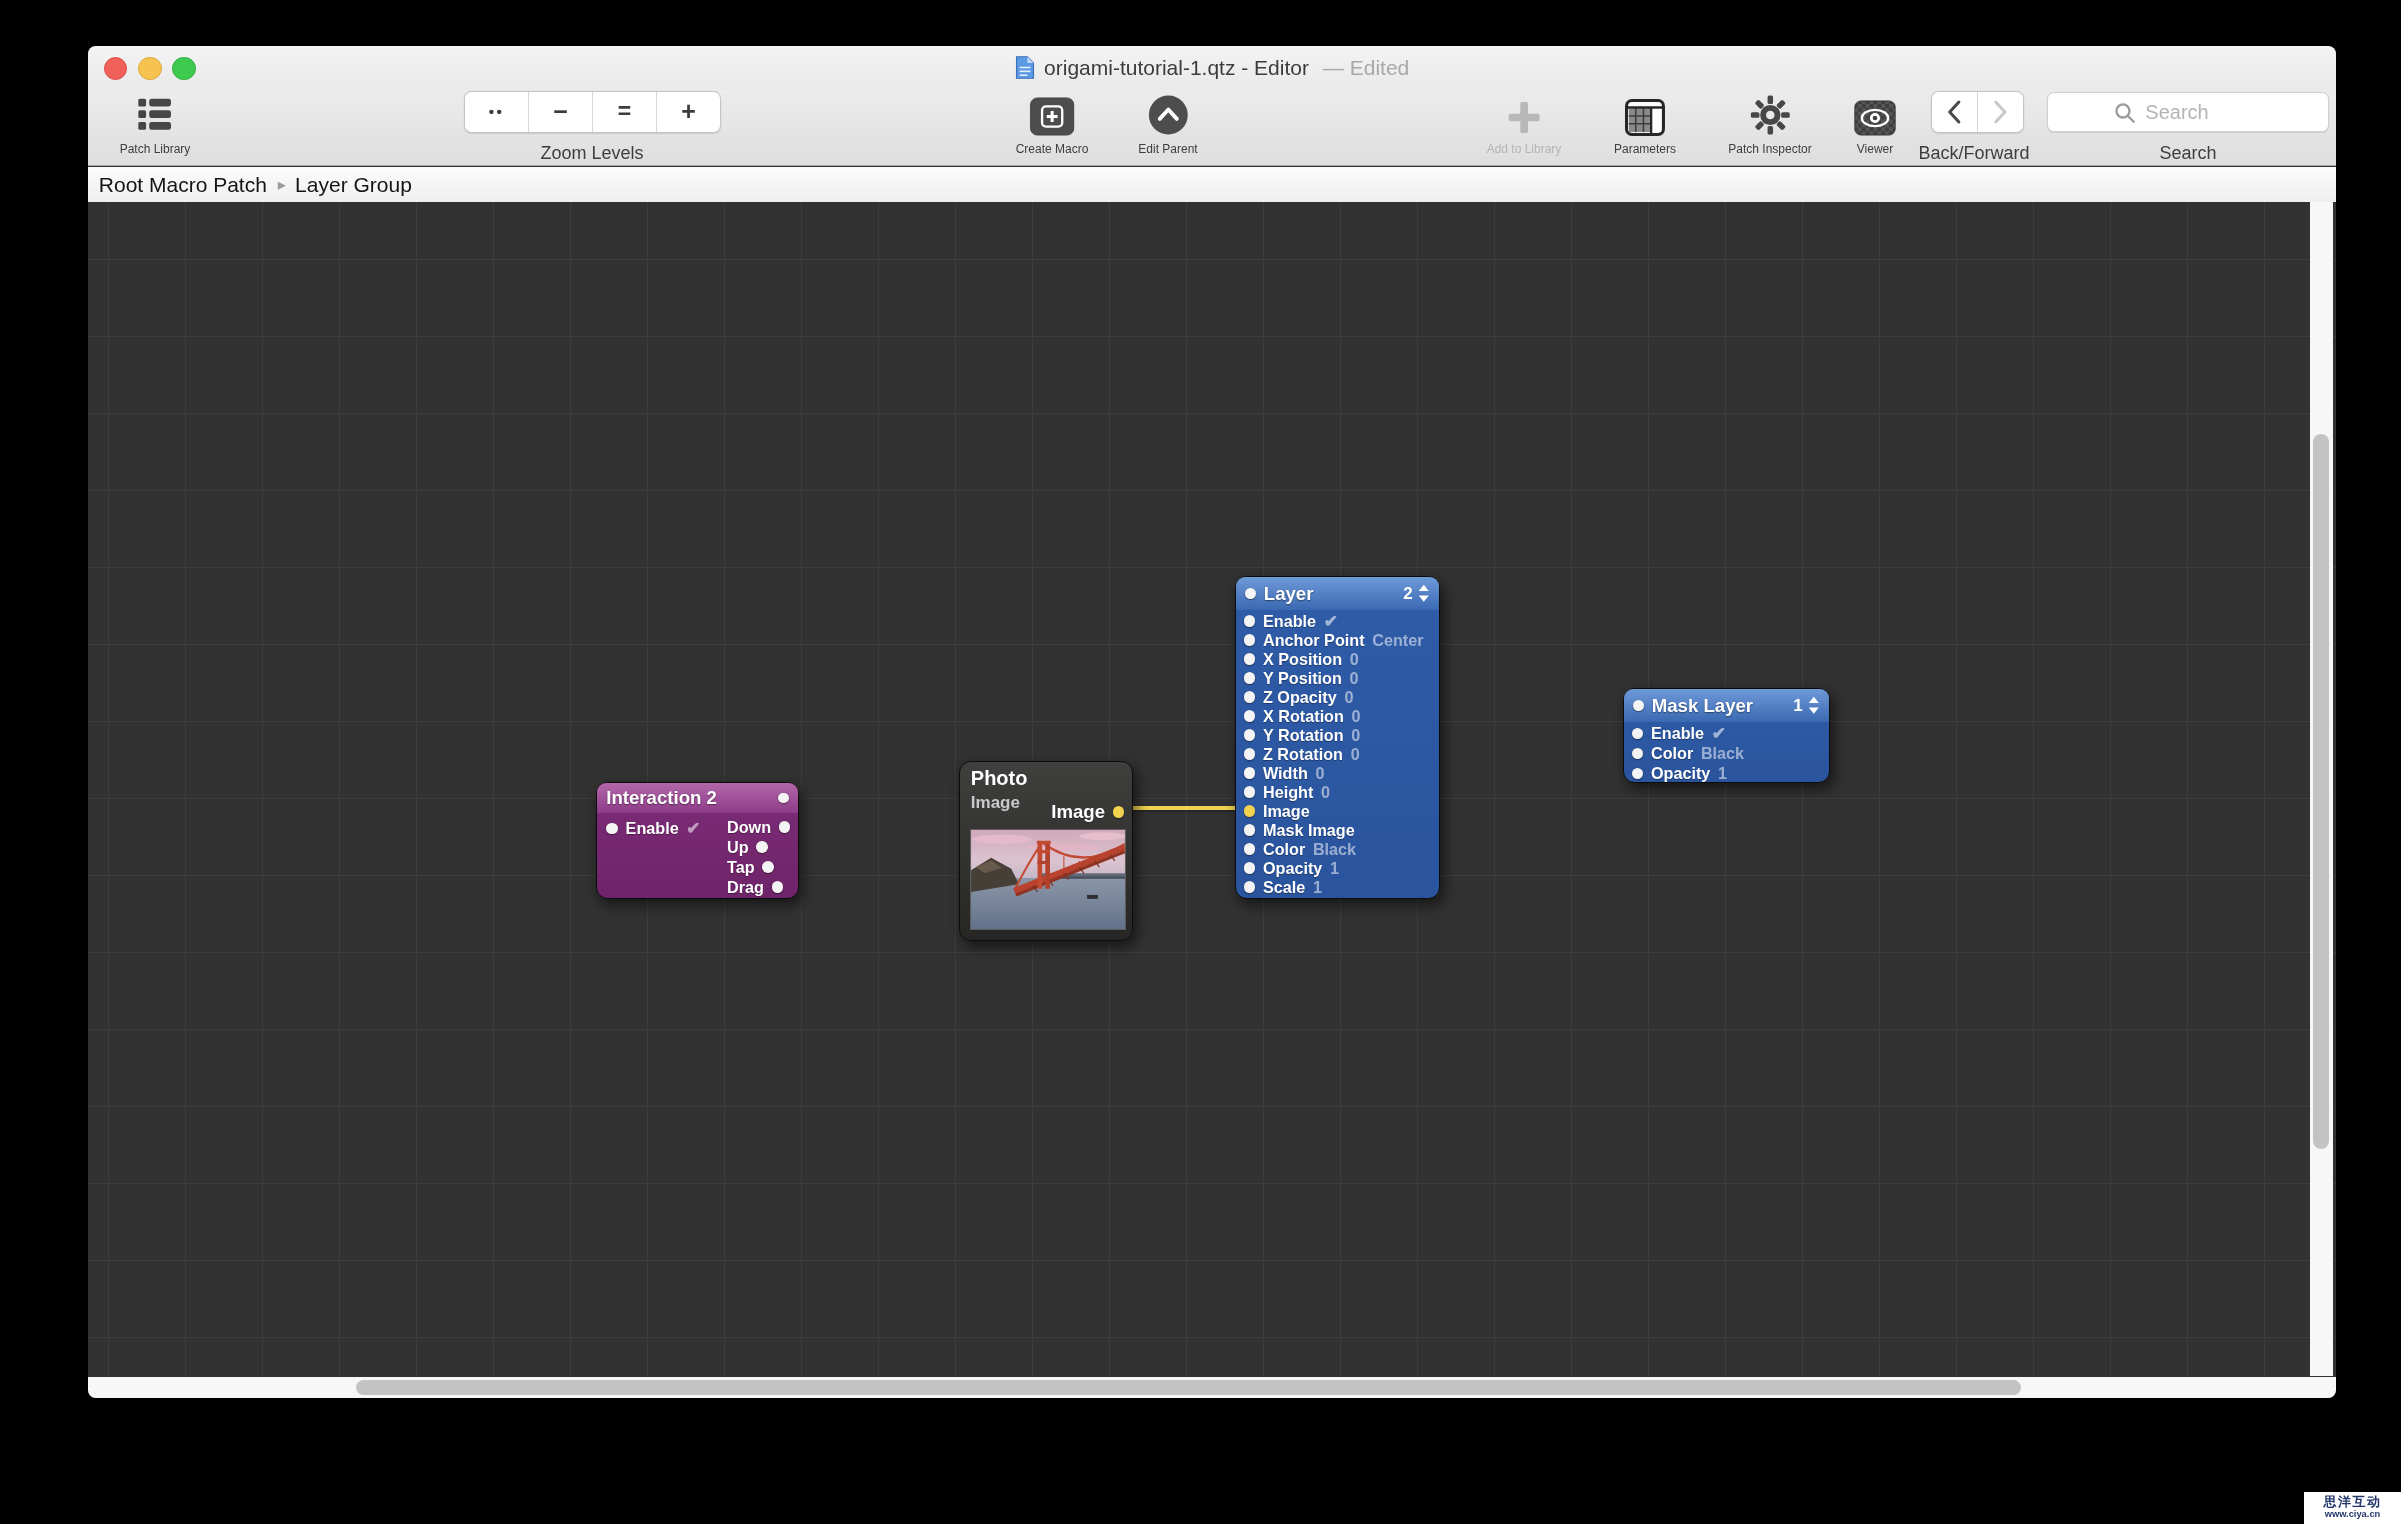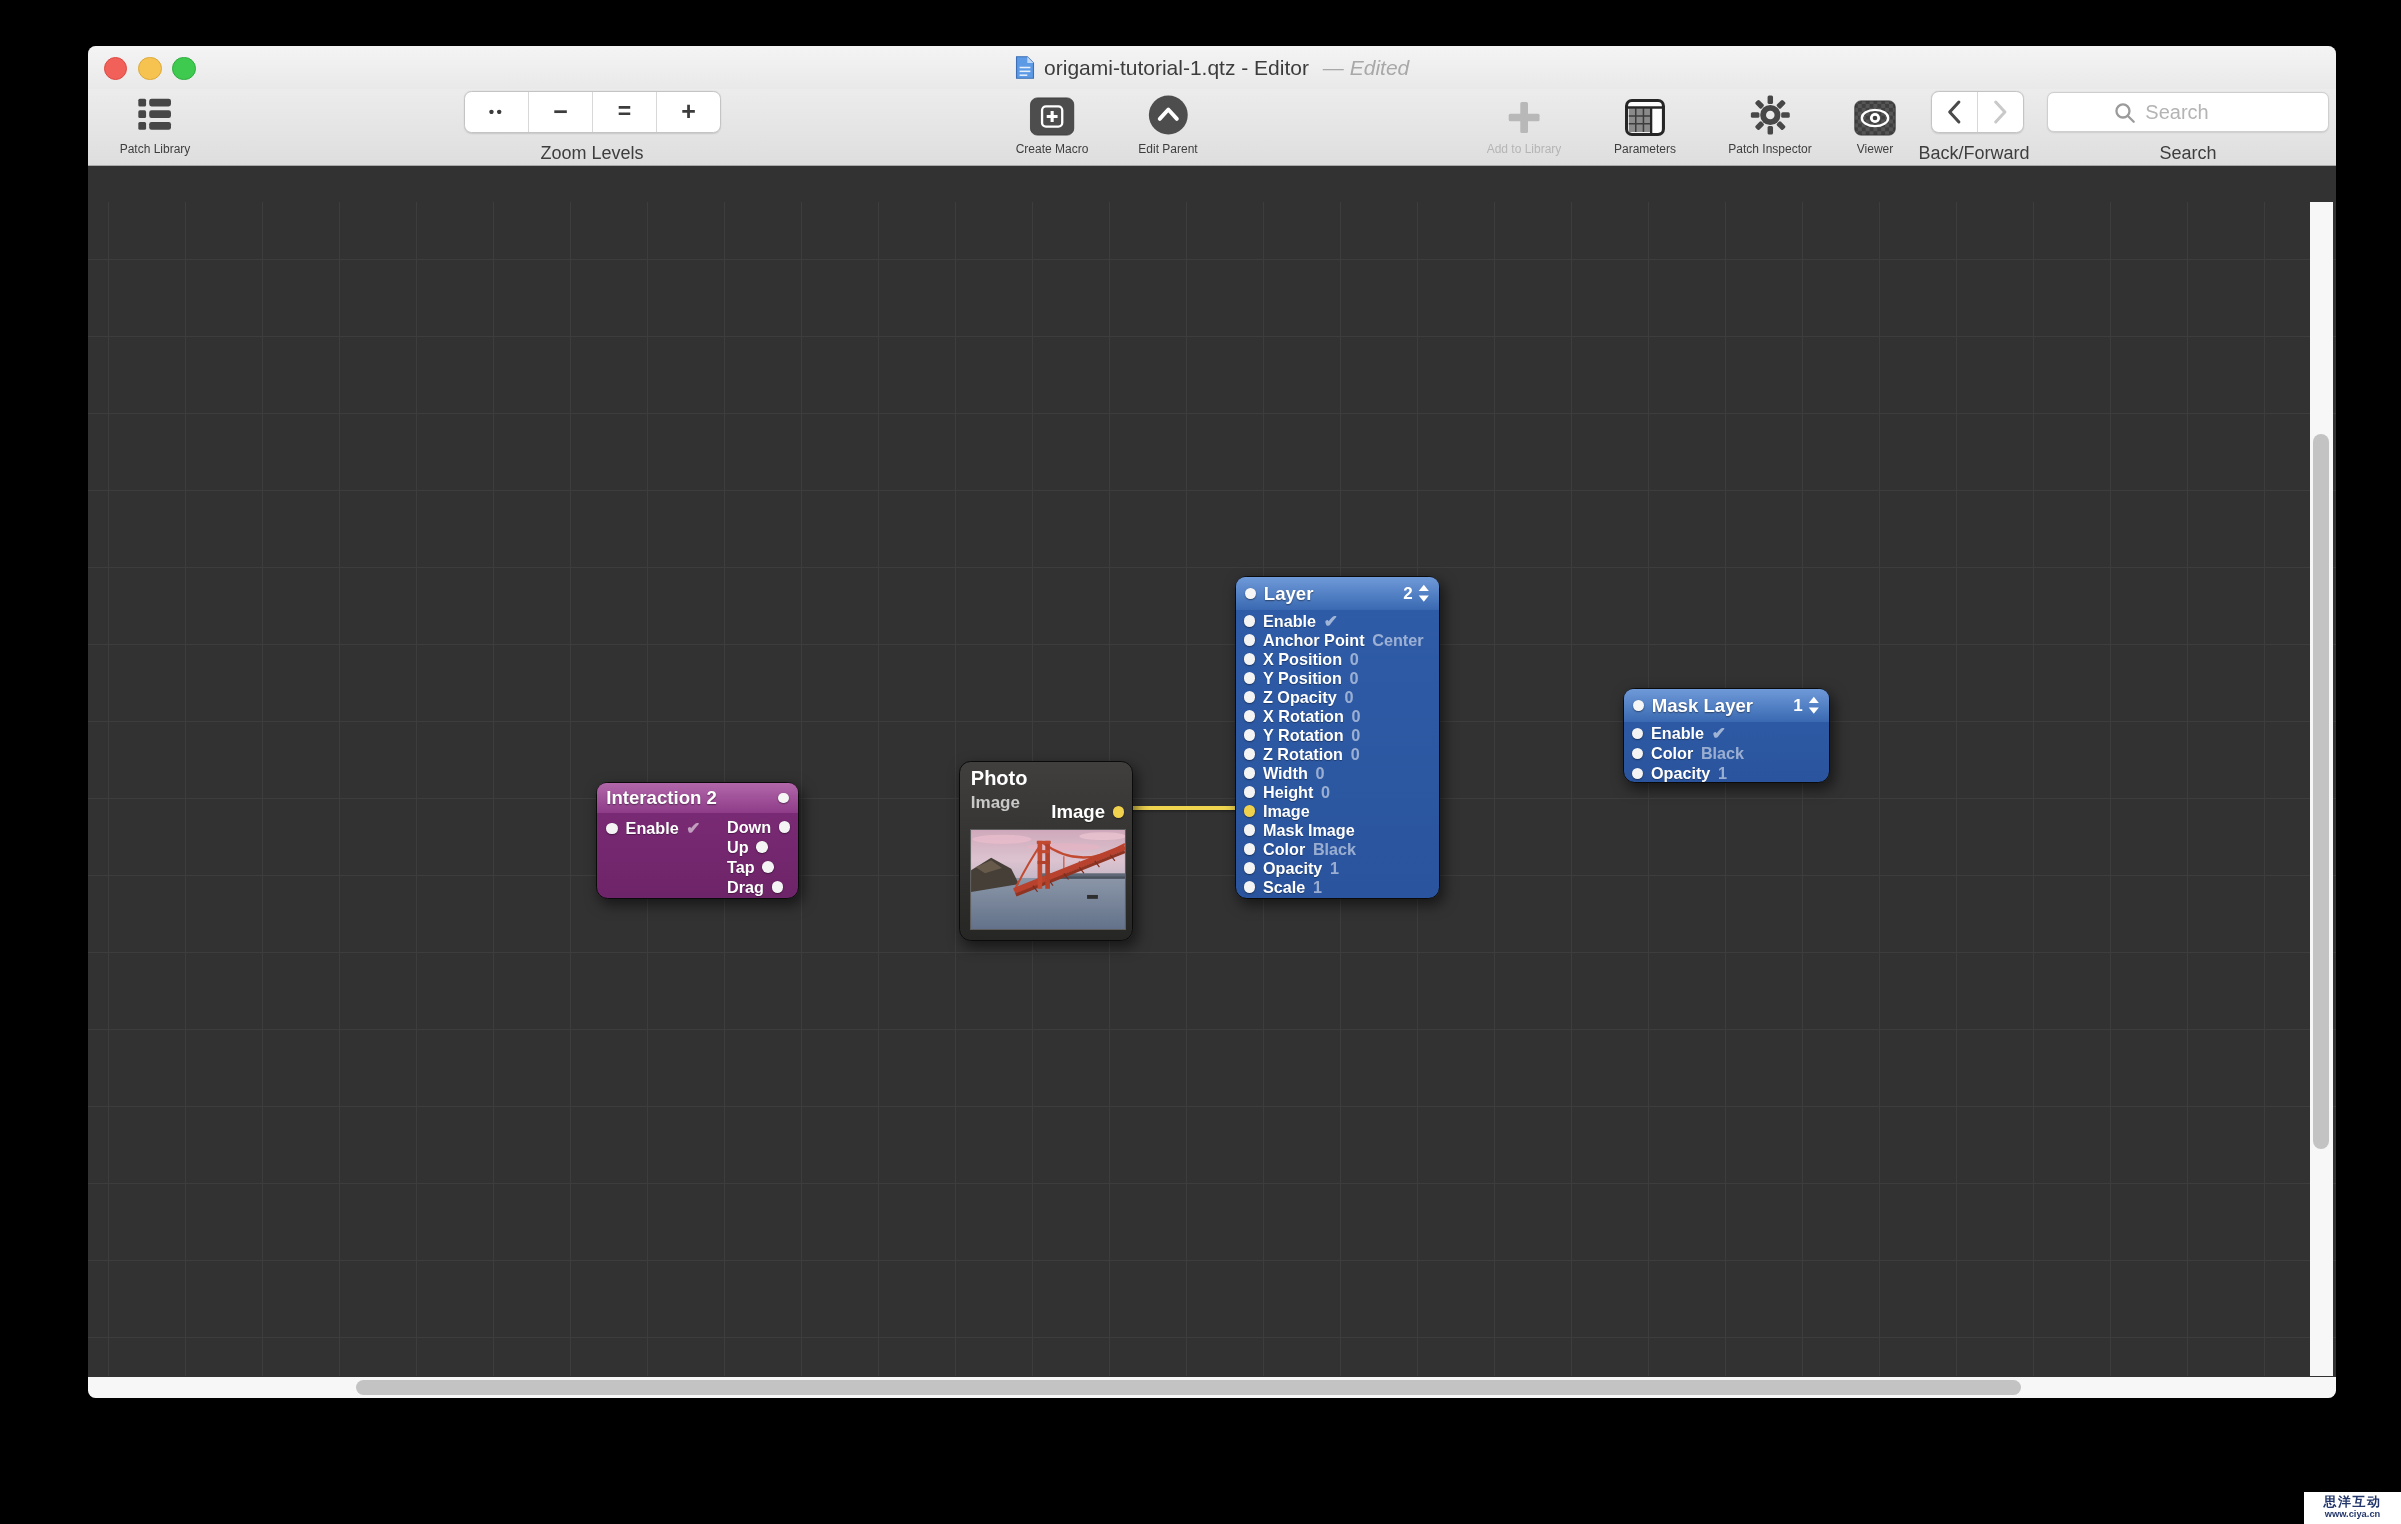--- a/index.html
+++ b/index.html
@@ -11,21 +11,21 @@
 
   
   .titlebar{position:absolute;left:0;top:0;width:100%;height:43px;background:linear-gradient(#f4f4f4,#e9e9e9);display:flex;align-items:center;justify-content:center;}
   .traffic{position:absolute;left:15.5px;top:10.8px;display:flex;gap:10.8px;}
   .light{width:21.7px;height:21.7px;border-radius:50%;display:inline-block;}
   .light.red{background:#f2605a;border:0.8px solid #dd4a43;}
   .light.yellow{background:#f6c351;border:0.8px solid #dca937;}
   .light.green{background:#3ec94f;border:0.8px solid #2ead3e;}
   .title-cluster{display:flex;align-items:center;gap:9.3px;}
   .title-main{font-size:21px;color:#3c3c3c;}
-  .title-edited{font-size:21px;color:#a8a8a8;margin-left:4.6px;font-style:italic;}
+  .title-edited{font-size:21px;color:#a8a8a8;margin-left:4.6px;}
 
   
   .toolbar{position:absolute;left:0;top:43px;width:100%;height:77px;background:linear-gradient(#ececec,#dedede);border-bottom:1.5px solid #a9a9a9;box-sizing:border-box;}
   .titem{position:absolute;top:1.5px;transform:translateX(-50%);text-align:center;}
   .ticon{height:45px;display:flex;align-items:flex-end;justify-content:center;}
   .tlabel{margin-top:6.2px;font-size:12px;color:#3e3e3e;white-space:nowrap;}
   .tlabel.disabled{color:#b5b5b5;}
   .tlabel-abs{position:absolute;top:54px;transform:translateX(-50%);font-size:18px;color:#3e3e3e;white-space:nowrap;}
   .seg-control{position:absolute;top:1.5px;height:42px;background:#fff;border:0.8px solid #c4c4c4;border-radius:7.7px;display:flex;box-shadow:0 0.8px 1.5px rgba(0,0,0,.12);overflow:hidden;box-sizing:border-box;}
   .seg{flex:1;display:flex;align-items:center;justify-content:center;color:#3c3c3c;font-weight:bold;border-right:0.8px solid #d8d8d8;}
@@ -278,20 +278,25 @@
       <div class="searchfield" style="left:1959px;width:282px">
         <svg width="23" height="23" viewBox="0 0 30 30">
             <circle cx="13" cy="13" r="8.5" fill="none" stroke="#9b9b9b" stroke-width="3"></circle>
             <line x1="19.5" y1="19.5" x2="27" y2="27" stroke="#9b9b9b" stroke-width="3" stroke-linecap="round"></line>
           </svg>
         <input type="text" placeholder="Search" style="">
       </div>
       <div class="tlabel-abs" style="left:2100px">Search</div>
     </div>
 
+    <div class="breadcrumb">
+      <span class="crumb">Root Macro Patch</span>
+      <span class="crumb-sep">▸</span>
+      <span class="crumb">Layer Group</span>
+    </div>
 
     <div class="canvas">
 
       <div class="wire" style="left:1029px;top:604px;width:128px"></div>
 
       <div class="node purple" style="left:508px;top:580px;width:203px;height:117px">
         <div class="node-header">
           <span class="node-title">Interaction 2</span>
           <span class="stepper">
               <span class="hdot"></span>

